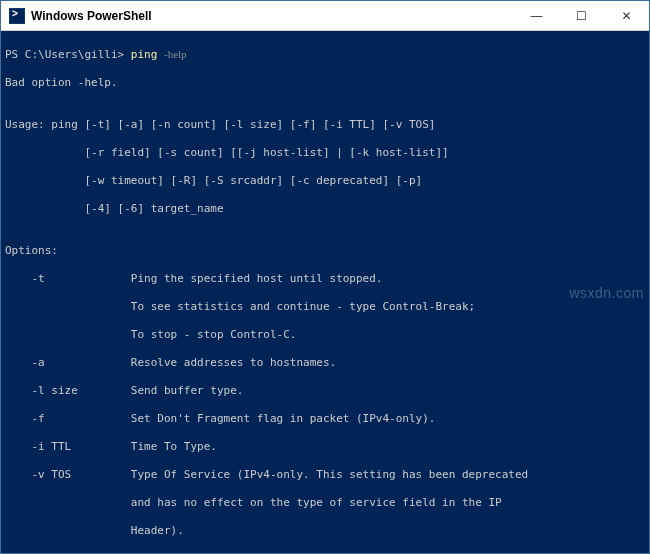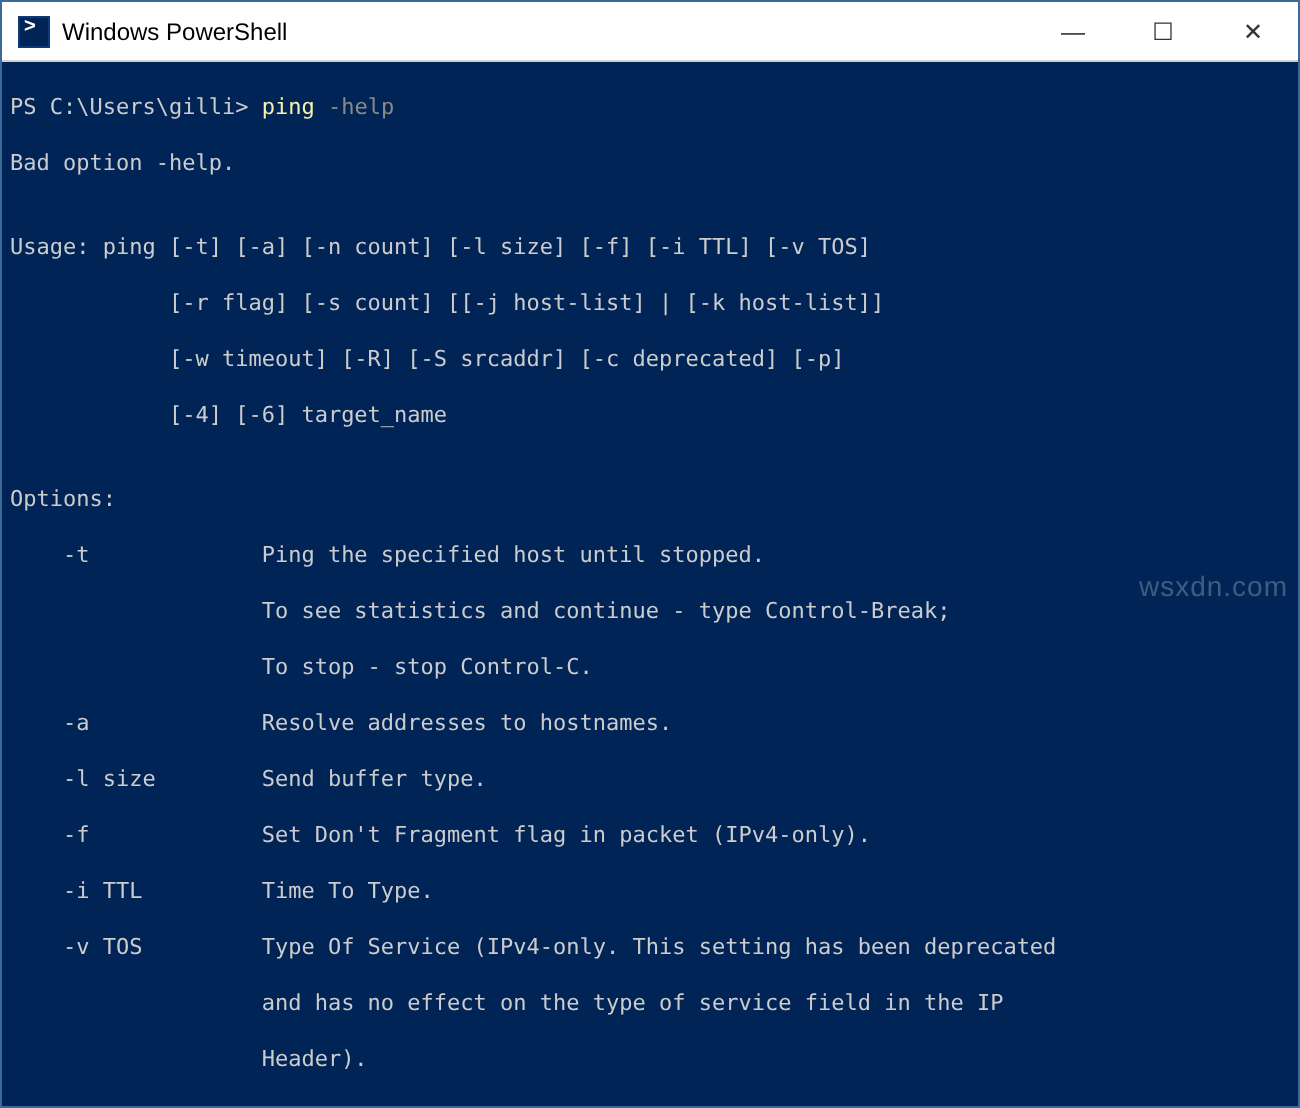--- a/index.html
+++ b/index.html
@@ -39,20 +39,21 @@
       font-size: 10px;
       position: absolute;
       left: 2px;
       top: -1px;
       font-weight: bold;
     }
     .titlebar-title {
       flex: 1;
       font-size: 12px;
       color: #000;
+      font-weight: bold;
     }
     .titlebar-controls {
       display: flex;
       height: 100%;
     }
     .tb-btn {
       width: 45px;
       height: 100%;
       display: flex;
       align-items: center;
@@ -68,21 +69,21 @@
       overflow: hidden;
       font-family: "Lucida Console", Consolas, monospace;
       font-size: 11px;
       line-height: 14px;
       color: #cccccc;
       white-space: pre;
     }
     .line { white-space: pre; }
     .prompt { color: #cccccc; }
     .cmd-yellow { color: #f9f1a5; }
-    .cmd-gray { color: #8a8a8a; }
+    .cmd-gray { color: #8a8a8a; font-family: Liberation Serif, serif; }
     .output { color: #cccccc; }
     .watermark {
       position: absolute;
       right: 6px;
       top: 285px;
       color: rgba(255,255,255,0.25);
       font-size: 14px;
       font-family: sans-serif;
       letter-spacing: 0.5px;
       transform: rotate(0deg);
@@ -101,21 +102,21 @@
       <div class="tb-btn">☐</div>
       <div class="tb-btn close">✕</div>
     </div>
   </div>
 
   <div class="terminal">
 <div class="line"><span class="prompt">PS C:\Users\gilli&gt; </span><span class="cmd-yellow">ping </span><span class="cmd-gray">-help</span></div>
 <div class="line output">Bad option -help.</div>
 <div class="line output"></div>
 <div class="line output">Usage: ping [-t] [-a] [-n count] [-l size] [-f] [-i TTL] [-v TOS]</div>
-<div class="line output">            [-r flag] [-s count] [[-j host-list] | [-k host-list]]</div>
+<div class="line output">            [-r field] [-s count] [[-j host-list] | [-k host-list]]</div>
 <div class="line output">            [-w timeout] [-R] [-S srcaddr] [-c deprecated] [-p]</div>
 <div class="line output">            [-4] [-6] target_name</div>
 <div class="line output"></div>
 <div class="line output">Options:</div>
 <div class="line output">    -t             Ping the specified host until stopped.</div>
 <div class="line output">                   To see statistics and continue - type Control-Break;</div>
 <div class="line output">                   To stop - stop Control-C.</div>
 <div class="line output">    -a             Resolve addresses to hostnames.</div>
 <div class="line output">    -l size        Send buffer type.</div>
 <div class="line output">    -f             Set Don't Fragment flag in packet (IPv4-only).</div>

